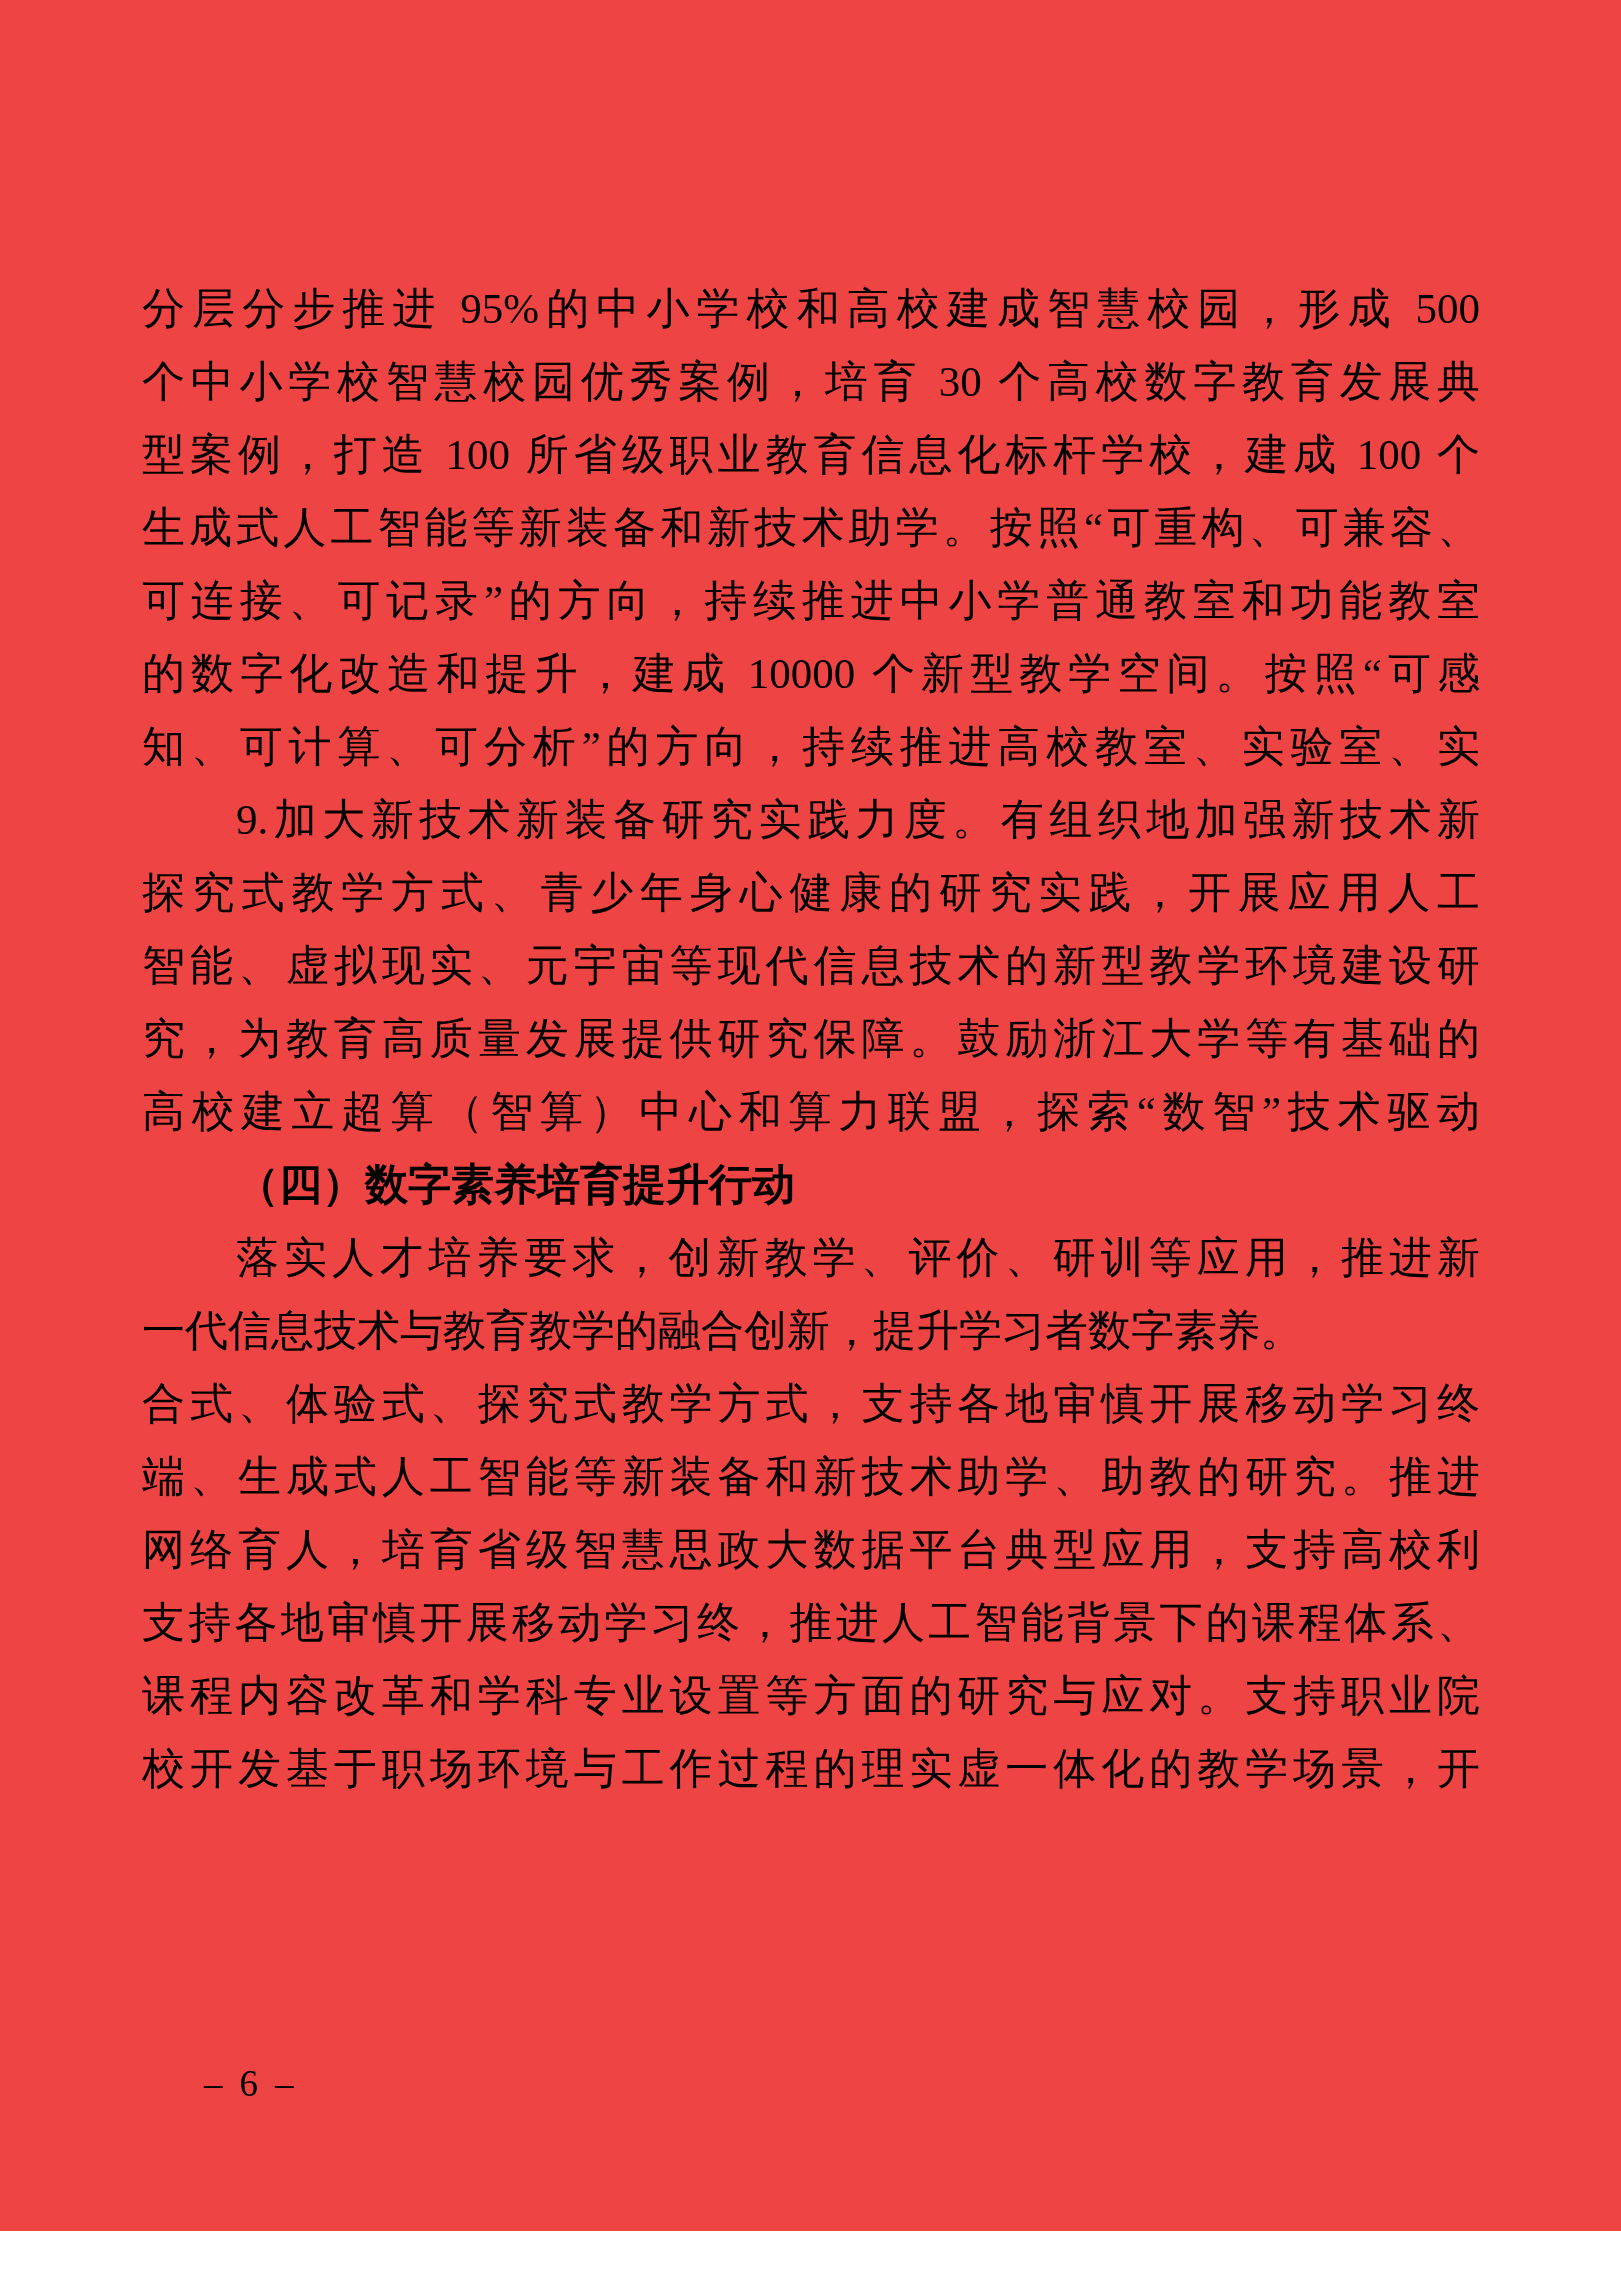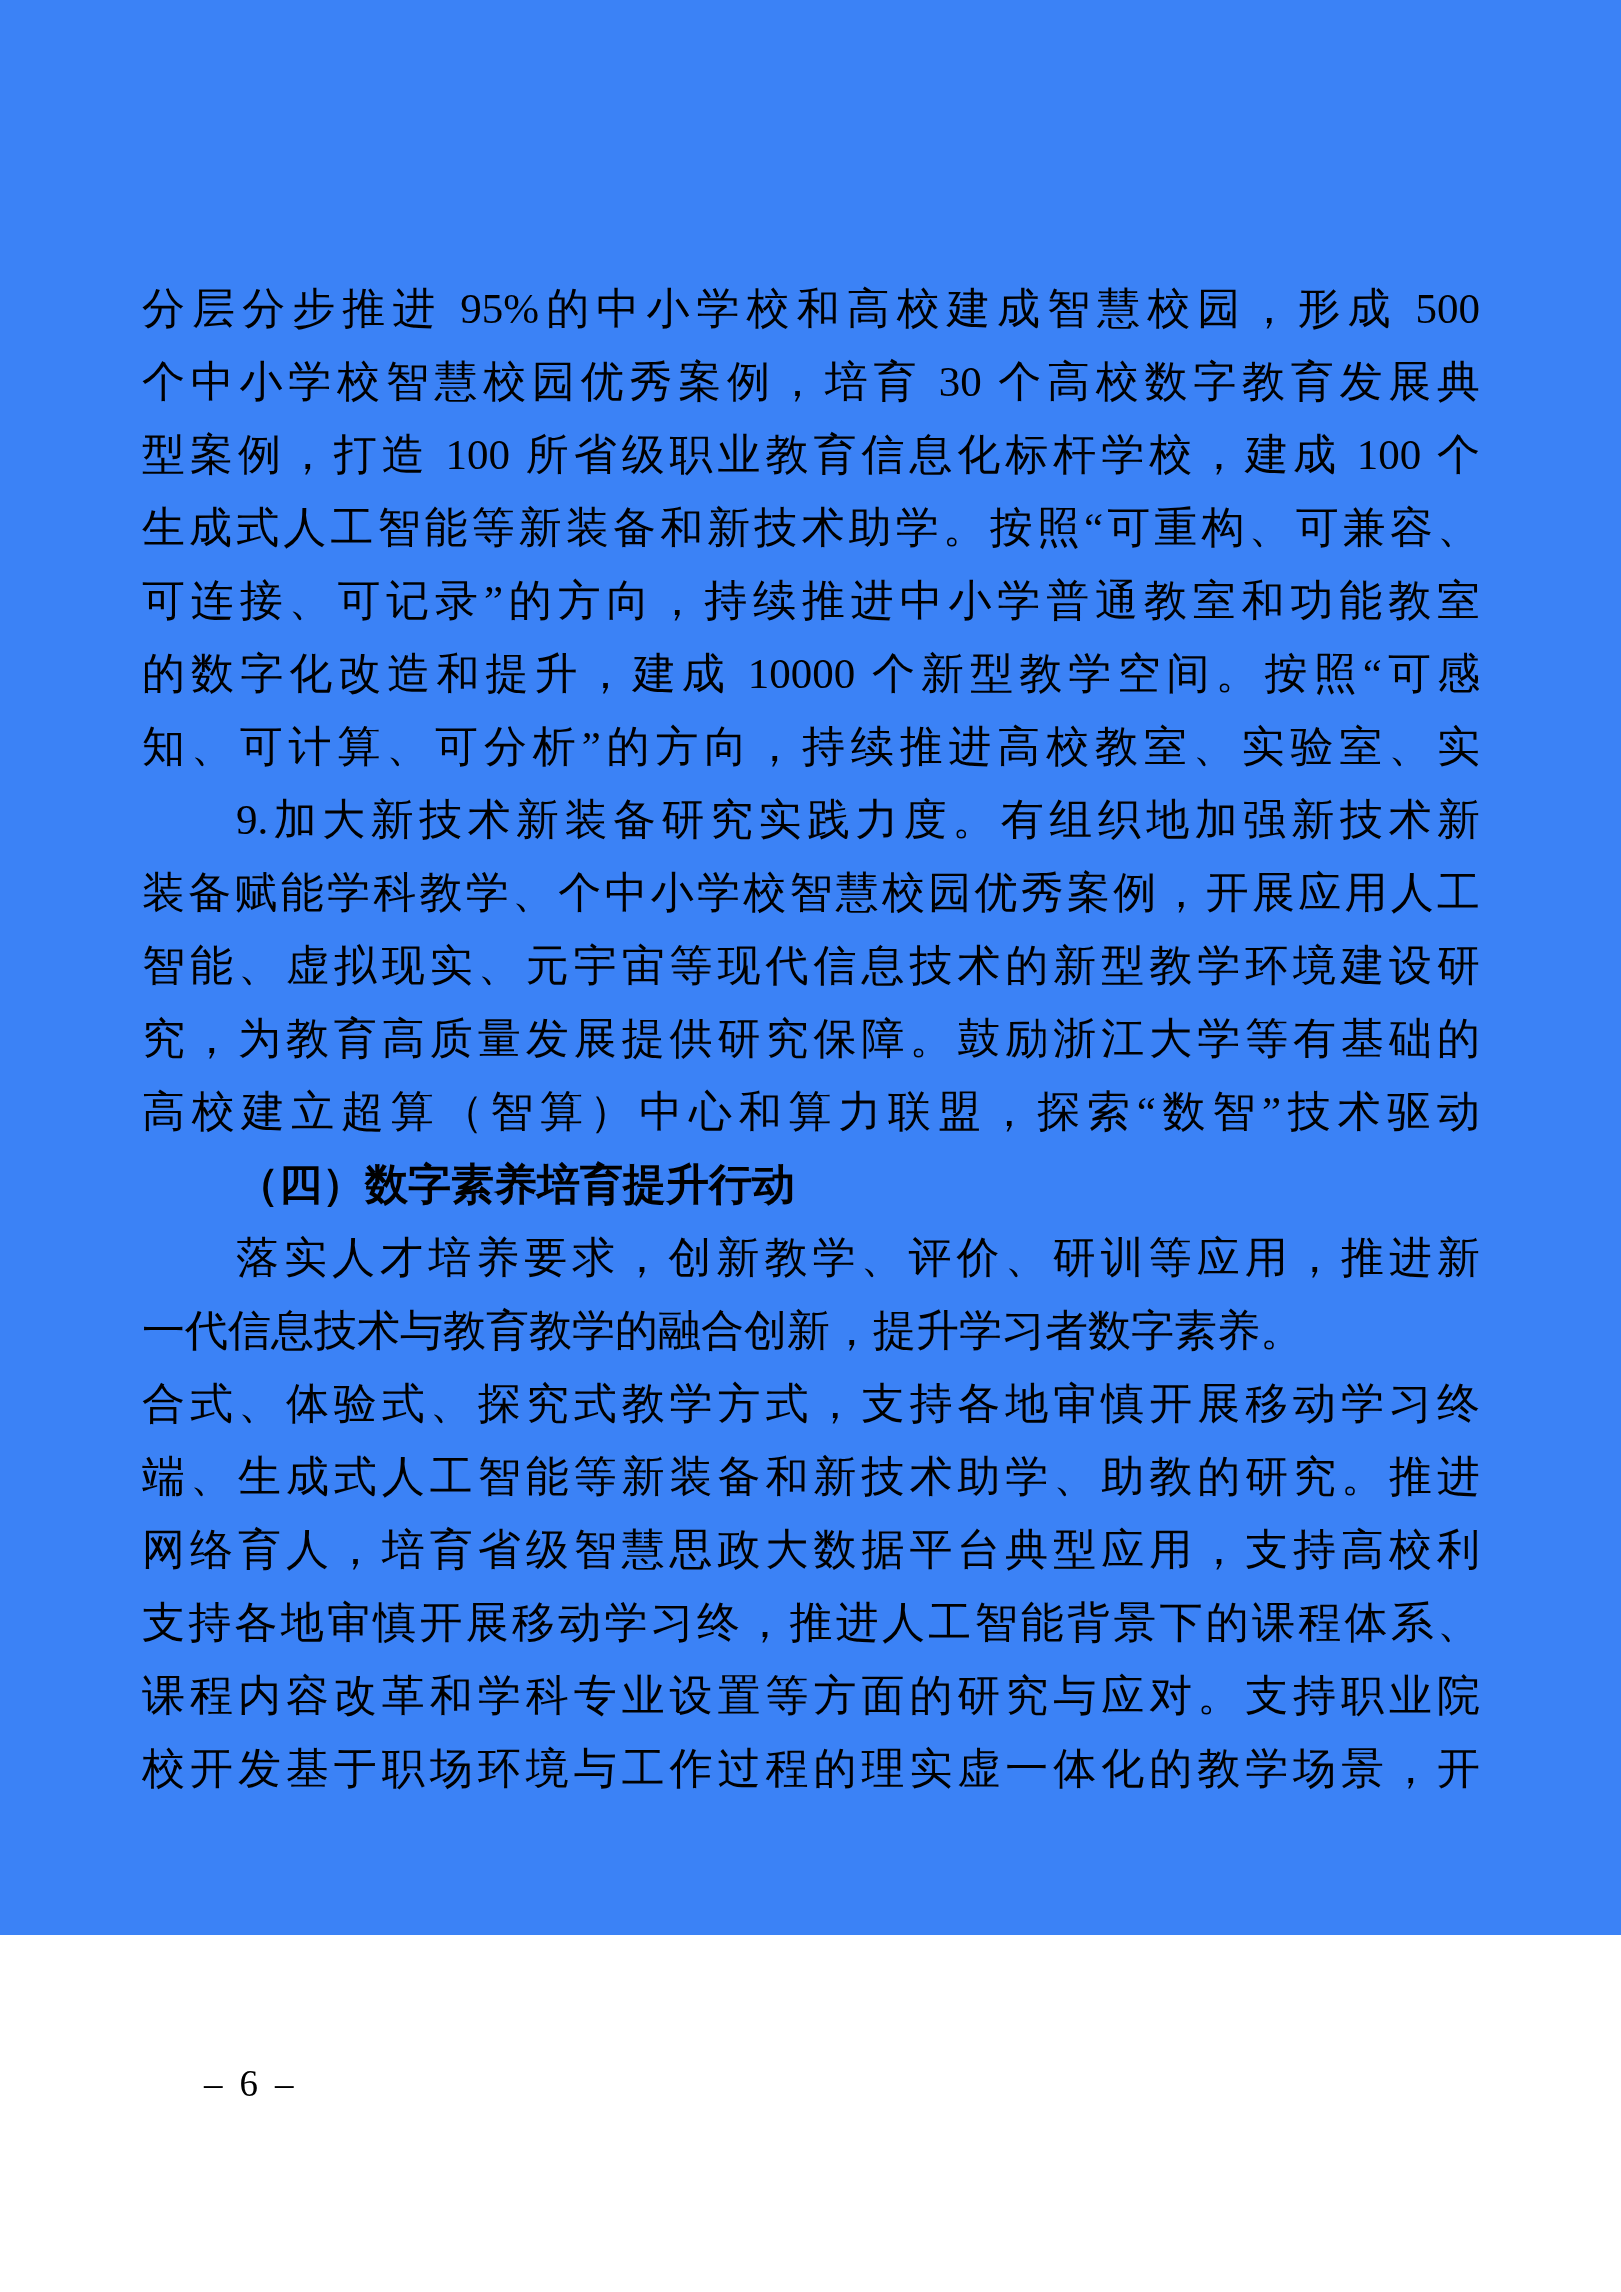--- a/index.html
+++ b/index.html
@@ -12,22 +12,22 @@
     height: 2293px;
     font-family: "Liberation Serif", "DejaVu Serif", serif;
     color: #000000;
     position: relative;
     overflow: hidden;
   }
   .page {
     position: absolute;
     left: 0; top: 0;
     width: 1621px;
-    height: 1935px;
-    background: #3b82f6;
+    height: 2231px;
+    background: #ef4444;
   }
   .body-text {
     position: absolute;
     left: 142px;
     top: 272px;
     width: 1338px;
     font-size: 43px;
     line-height: 73px;
     letter-spacing: 0;
   }
@@ -67,21 +67,21 @@
         <div class="line">分层分步推进 95%的中小学校和高校建成智慧校园，形成 500</div>
         <div class="line">个中小学校智慧校园优秀案例，培育 30 个高校数字教育发展典</div>
         <div class="line">型案例，打造 100 所省级职业教育信息化标杆学校，建成 100 个</div>
         <div class="line">生成式人工智能等新装备和新技术助学。按照“可重构、可兼容、</div>
         <div class="line">可连接、可记录”的方向，持续推进中小学普通教室和功能教室</div>
         <div class="line">的数字化改造和提升，建成 10000 个新型教学空间。按照“可感</div>
         <div class="line">知、可计算、可分析”的方向，持续推进高校教室、实验室、实</div>
       </div>
       <div class="paragraph">
         <div class="line indent">9.加大新技术新装备研究实践力度。有组织地加强新技术新</div>
-        <div class="line">装备赋能学科教学、个中小学校智慧校园优秀案例，开展应用人工</div>
+        <div class="line">探究式教学方式、青少年身心健康的研究实践，开展应用人工</div>
         <div class="line">智能、虚拟现实、元宇宙等现代信息技术的新型教学环境建设研</div>
         <div class="line">究，为教育高质量发展提供研究保障。鼓励浙江大学等有基础的</div>
         <div class="line">高校建立超算（智算）中心和算力联盟，探索“数智”技术驱动</div>
       </div>
       <div class="paragraph heading">
         <div class="line left-last indent">（四）数字素养培育提升行动</div>
       </div>
       <div class="paragraph">
         <div class="line indent">落实人才培养要求，创新教学、评价、研训等应用，推进新</div>
         <div class="line left-last">一代信息技术与教育教学的融合创新，提升学习者数字素养。</div>

